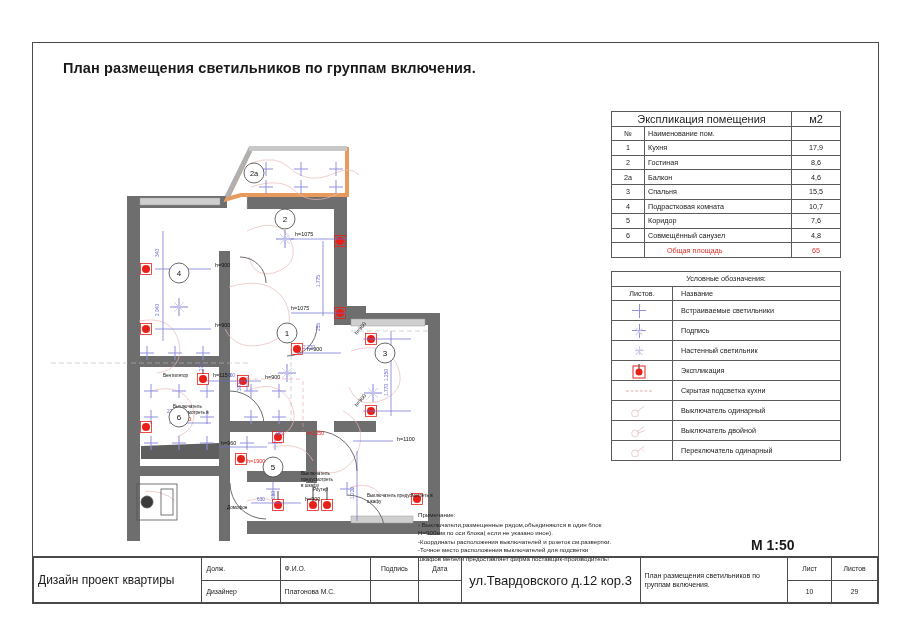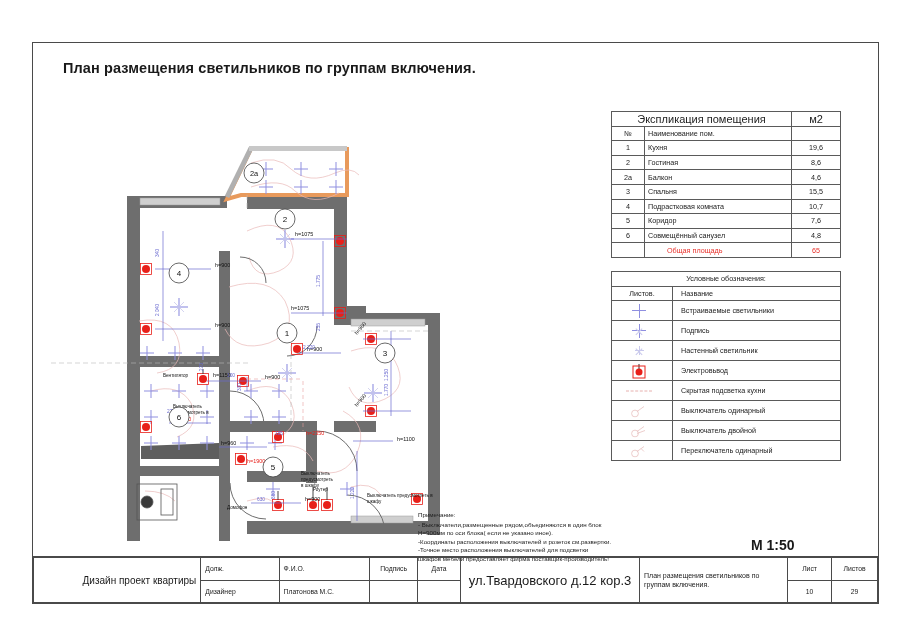--- a/index.html
+++ b/index.html
@@ -49,21 +49,21 @@
   #notes{left:385px;top:468px;font-size:6.2px;line-height:8.6px;color:#222;white-space:nowrap;}
   #notes .nt-title{margin-bottom:1px;}
 
   
   #scale{left:718px;top:494px;font-size:14px;font-weight:bold;}
 
   
   #tblock{position:absolute;left:0;bottom:0;width:845px;height:46px;border-top:1.2px solid #4a4a4a;}
   #tblock table{border-collapse:collapse;width:845px;height:46px;font-size:6.8px;}
   #tblock td{border:.9px solid #4a4a4a;padding:0 4px;vertical-align:middle;}
-  .tb-proj{width:184px;text-align:right;font-size:10px;}
+  .tb-proj{width:184px;text-align:left;font-size:12px;}
   .tb-dolzh{width:78px;}
   .tb-fio{width:92px;}
   .tb-pod{width:42px;text-align:center;}
   .tb-dat{width:38px;text-align:center;}
   .tb-addr{width:186px;text-align:center;font-size:13px;}
   .tb-name{width:160px;font-size:7px;line-height:9px;}
   .tb-sh{width:40px;text-align:center;}
 
   
   #plan{left:18px;top:48px;width:560px;height:450px;}
@@ -365,21 +365,21 @@
       <th class="hdr">м2</th>
     </tr>
     <tr>
       <td class="num">№</td>
       <td class="nm">Наименование пом.</td>
       <td class="area"></td>
     </tr>
     <tr>
           <td class="num">1</td>
           <td class="nm">Кухня</td>
-          <td class="area">19,6</td>
+          <td class="area">17,9</td>
         </tr>
     <tr>
           <td class="num">2</td>
           <td class="nm">Гостиная</td>
           <td class="area">8,6</td>
         </tr>
     <tr>
           <td class="num">2а</td>
           <td class="nm">Балкон</td>
           <td class="area">4,6</td>
@@ -449,21 +449,21 @@
       <td class="nm">Настенный светильник</td>
     </tr>
     <tr>
       <td class="sym">
         <div class="g-wrap">
               <span class="elstem"></span>
               <span class="elbox"></span>
               <span class="eldot"></span>
             </div>
       </td>
-      <td class="nm">Электровьвод</td>
+      <td class="nm">Экспликация</td>
     </tr>
     <tr>
       <td class="sym">
         <div class="g-wrap">
               <span class="dashln"></span>
             </div>
       </td>
       <td class="nm">Скрытая подсветка кухни</td>
     </tr>
     <tr>

